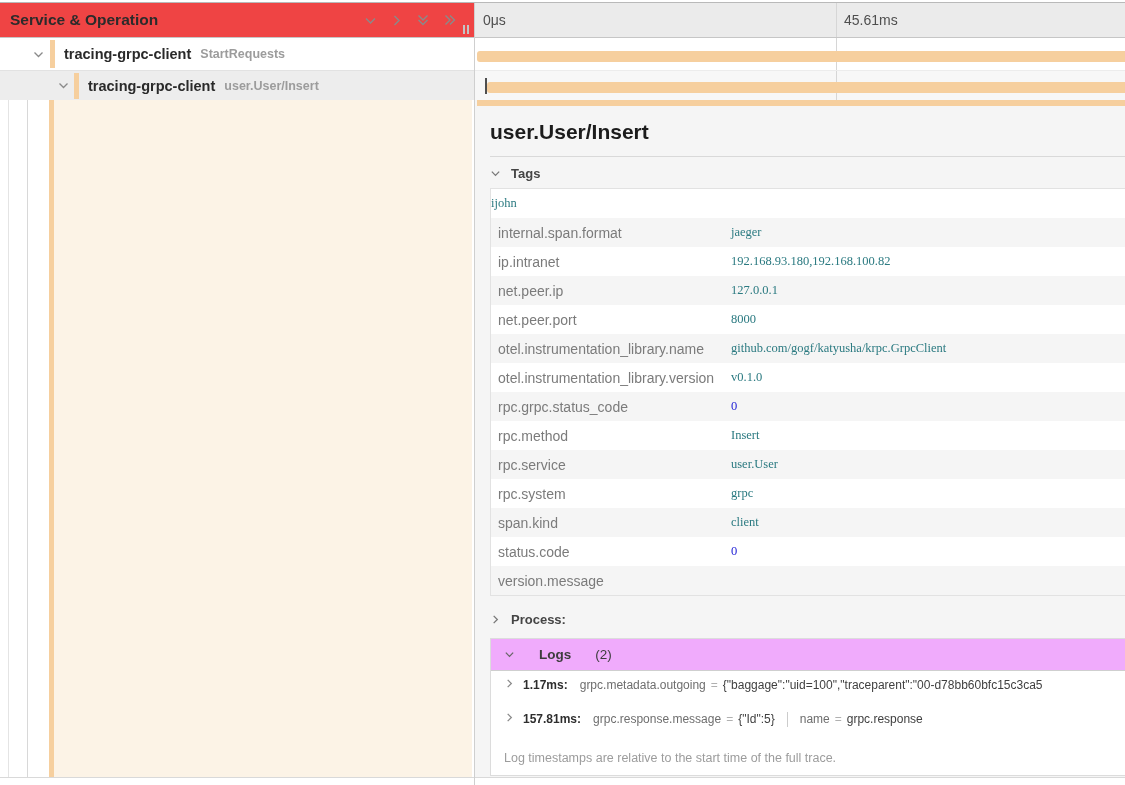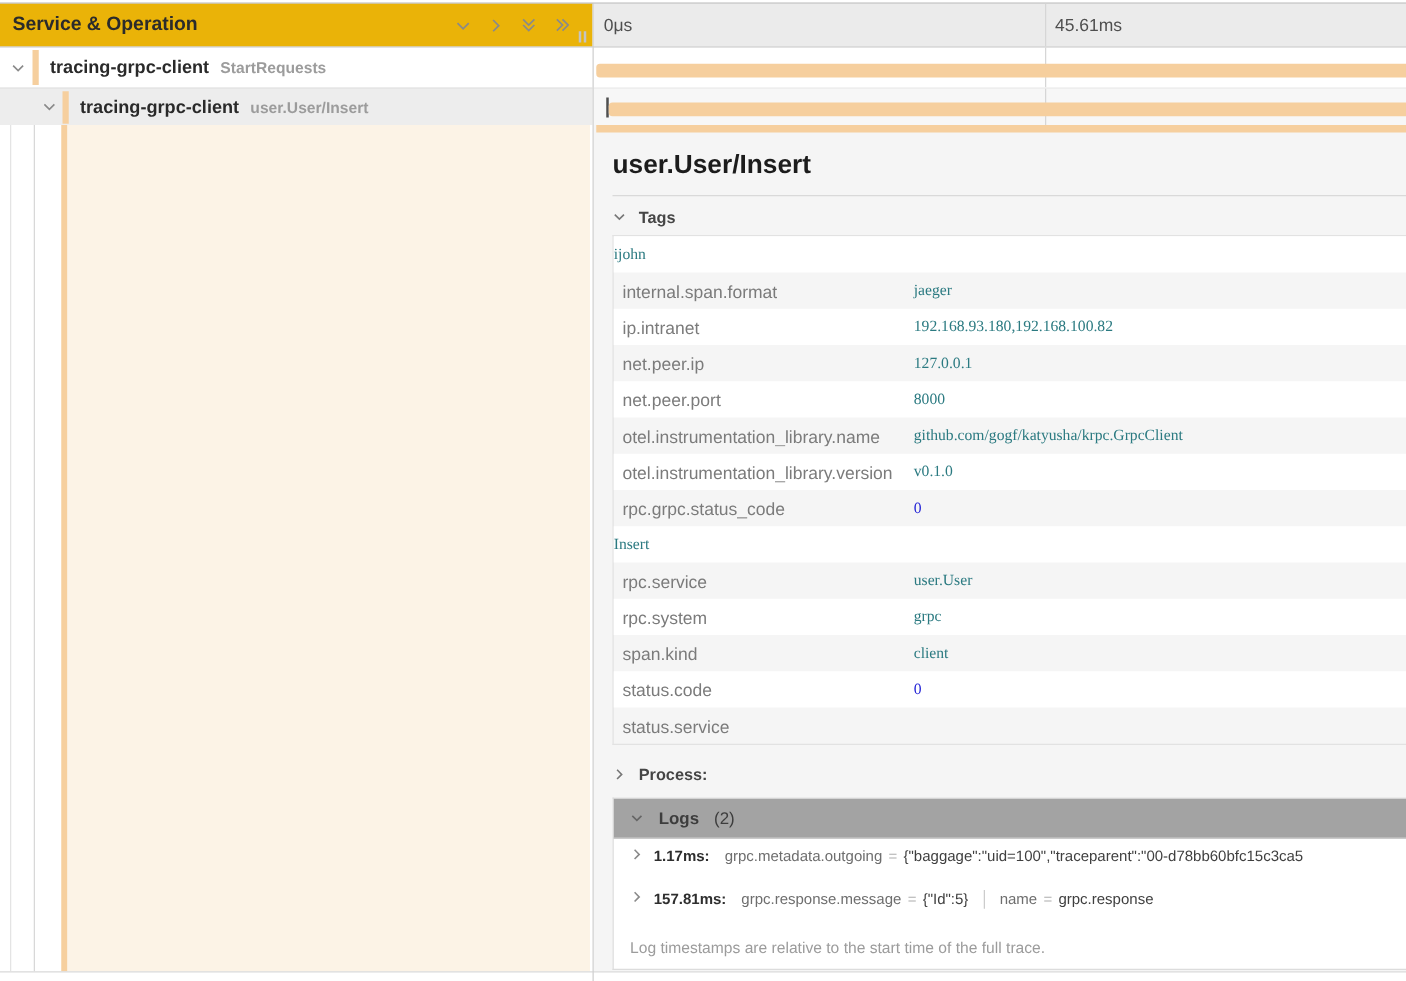--- a/index.html
+++ b/index.html
@@ -4,36 +4,36 @@
 <style>
   * { box-sizing: border-box; margin: 0; padding: 0; }
   html,body { width:1125px; height:785px; overflow:hidden; background:#fff;
     font-family:"Liberation Sans", sans-serif; }
   .app { position:relative; width:1125px; height:785px; background:#fff; }
   .top-line { position:absolute; top:2px; left:0; width:100%; height:1px; background:#b9b9b9; }
   .divider { position:absolute; top:3px; bottom:0; left:474px; width:1px; background:#cfcfcf; z-index:6; }
 
   
   .hdr { position:absolute; top:3px; left:0; width:100%; height:35px; border-bottom:1px solid #c6c6c6; }
-  .hdr-left { position:absolute; left:0; top:0; width:474px; height:100%; background:#eab308; display:flex; align-items:center; }
+  .hdr-left { position:absolute; left:0; top:0; width:474px; height:100%; background:#ef4444; display:flex; align-items:center; }
   .hdr-title { margin-left:10px; font-size:15.5px; font-weight:bold; color:#2b2b2b; }
   .hdr-controls { position:absolute; right:16px; top:0; height:100%; display:flex; align-items:center; gap:11px; }
   .hdr-controls svg { display:block; cursor:pointer; }
   .grip { position:absolute; right:5px; bottom:3px; display:flex; gap:2px; }
   .grip i { display:block; width:2px; height:9px; background:#c4c4c4; }
   .hdr-right { position:absolute; left:475px; right:0; top:0; height:100%; background:#ebebeb; }
   .tick { position:absolute; top:0; line-height:34px; font-size:14px; color:#4f4f4f; }
   .tick-0 { left:8px; } .tick-1 { left:369px; }
   .vline { position:absolute; left:361px; top:0; bottom:0; width:1px; background:#d6d6d6; }
 
   
   .row { position:absolute; left:0; width:100%; }
   .row-1 { top:38px; height:32px; }
   .row-2 { top:70px; height:30px; }
-  .row-left { position:absolute; left:0; top:0; width:474px; height:100%; display:flex; align-items:center; }
+  .row-left { position:absolute; left:0; top:0; width:474px; height:100%; display:flex; align-items:center;padding-left:24px; }
   .row-2 .row-left { background:#ededed; border-top:1px solid #e2e2e2; }
   .row-right { position:absolute; left:475px; right:0; top:0; height:100%; }
   .row-2 .row-right { background:#f7f7f7; border-top:1px solid #ececec; }
   .caret-1 { margin-left:8px; } .caret-2 { margin-left:33px; }
   .minibar { width:5px; flex:none; background:#f6cf9e; }
   .minibar-1 { height:28px; margin-left:5px; }
   .minibar-2 { height:26px; margin-left:4px; }
   .svc { margin-left:9px; font-size:14.5px; font-weight:bold; color:#2a2a2a; white-space:nowrap; }
   .op  { margin-left:9px; font-size:12.5px; color:#9c9c9c; white-space:nowrap;font-weight:bold; }
   .bar { position:absolute; right:0; height:11px; background:#f6cf9e; border-radius:3px 0 0 3px; }
@@ -60,21 +60,21 @@
   .sec-process { margin-top:16px; }
 
   .tag-table { margin-top:7px; border:1px solid #e2e2e2; border-right:none; }
   .tag-row { height:29px; display:flex; align-items:center; cursor:pointer; }
   .tag-row.odd { background:#fff; }
   .tag-key { width:240px; flex:none; padding-left:7px; font-size:14px; color:#7b7b7b; white-space:nowrap; overflow:hidden; }
   .tag-value { font-family:Liberation Serif, serif; font-size:12.5px; color:#2b7a81; white-space:nowrap; }
   .tag-value.num { color:#2323d6; }
 
   .logs-box { margin-top:11px; background:#fff; border:1px solid #dcdcdc; border-right:none; }
-  .logs-hdr { height:32px; background:#a3a3a3; border-bottom:1px solid #cfcfcf; display:flex; align-items:center; gap:12px; padding-left:13px; cursor:pointer; }
+  .logs-hdr { height:32px; background:#f0abfc; border-bottom:1px solid #cfcfcf; display:flex; align-items:center; gap:24px; padding-left:13px; cursor:pointer; }
   .logs-label { font-size:13.5px; font-weight:bold; color:#3d3d3d; }
   .logs-count { font-size:13.5px; color:#3d3d3d; }
   .log-entry { display:flex; align-items:flex-start; height:34px; padding-left:13px; font-size:12px; white-space:nowrap; overflow:hidden; cursor:pointer; }
   .log-entry.first { margin-top:7px; }
   .log-time { font-weight:bold; color:#2e2e2e; margin-left:8px; }
   .log-key { color:#6e6e6e; margin-left:12px; }
   .log-eq { color:#b0b0b0; margin:0 5px; }
   .log-val { color:#3f3f3f; }
   .log-divider { width:1px; height:15px; background:#ccc; margin:0 12px; flex:none; }
   .logs-footer { padding:5px 0 10px 13px; font-size:12.5px; color:#9c9c9c; }
@@ -196,40 +196,41 @@
             </div>
           <div class="tag-row odd">
               <span class="tag-key">otel.instrumentation_library.version</span>
               <span class="tag-value">v0.1.0</span>
             </div>
           <div class="tag-row">
               <span class="tag-key">rpc.grpc.status_code</span>
               <span class="tag-value num">0</span>
             </div>
           <div class="tag-row odd">
+              <span class="tag-key">rpc.method</span>
               <span class="tag-value">Insert</span>
             </div>
           <div class="tag-row">
               <span class="tag-key">rpc.service</span>
               <span class="tag-value">user.User</span>
             </div>
           <div class="tag-row odd">
               <span class="tag-key">rpc.system</span>
               <span class="tag-value">grpc</span>
             </div>
           <div class="tag-row">
               <span class="tag-key">span.kind</span>
               <span class="tag-value">client</span>
             </div>
           <div class="tag-row odd">
               <span class="tag-key">status.code</span>
               <span class="tag-value num">0</span>
             </div>
           <div class="tag-row">
-              <span class="tag-key">status.service</span>
+              <span class="tag-key">version.message</span>
               <span class="tag-value"></span>
             </div>
         </div>
 
         <div class="sec sec-process">
           <svg width="11" height="11" viewBox="0 0 12 12">
               <path d="M4 2l4 4-4 4" stroke="#777" stroke-width="1.4" fill="none"></path>
             </svg>
           <span class="sec-label">Process:</span>
         </div>

